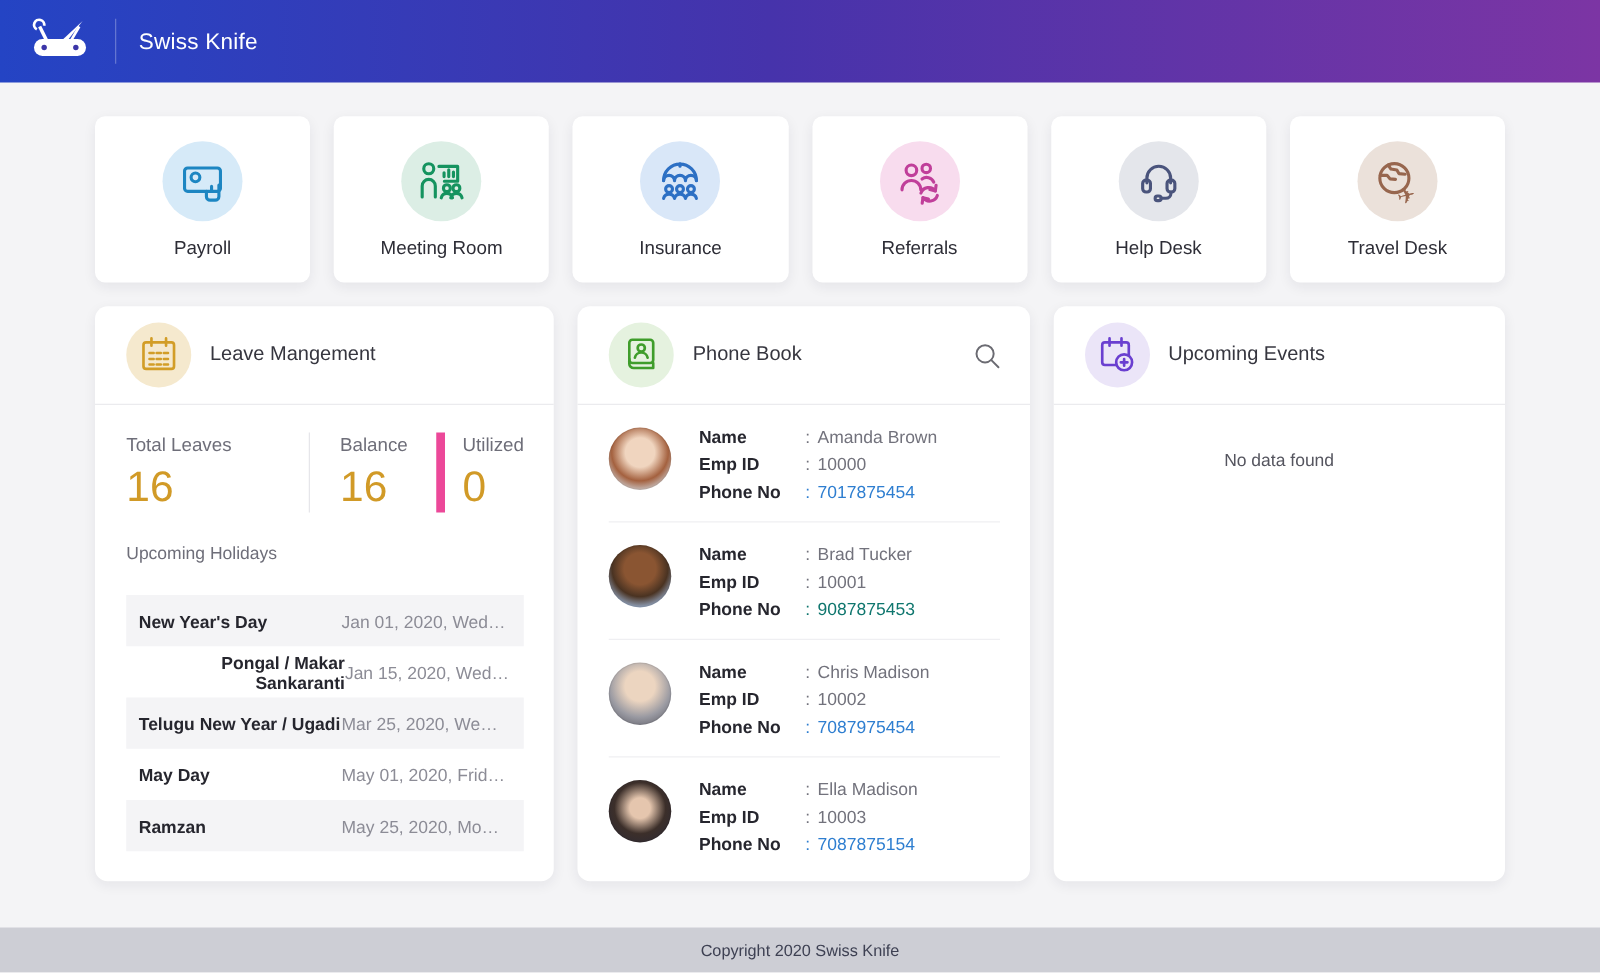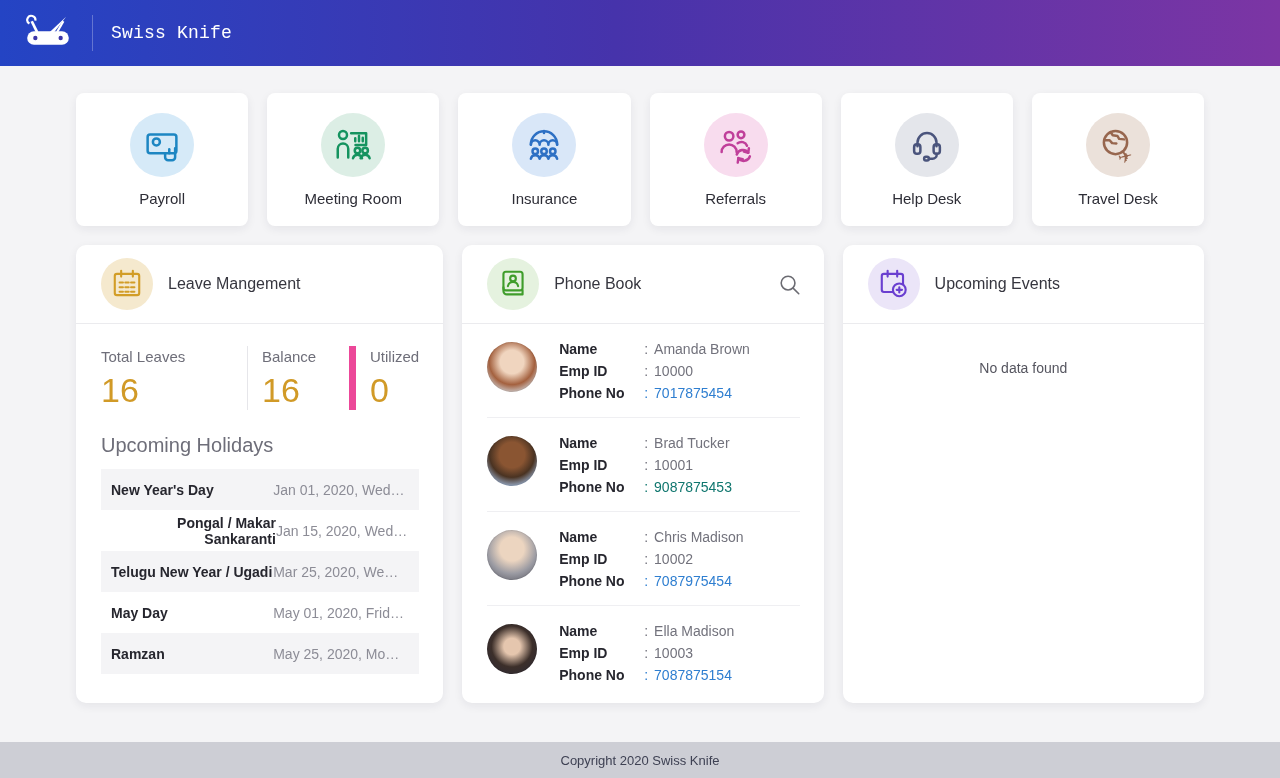--- a/index.html
+++ b/index.html
@@ -9,21 +9,20 @@
     background:#f4f4f6;
     display:flex; flex-direction:column;
     overflow:hidden;
   }
   
   .header {
     height:66px; flex:0 0 66px;
     background:linear-gradient(90deg,#2444c4 0%,#4633ab 48%,#7c35a4 100%);
     display:flex; align-items:flex-start; justify-content:space-between;
     position:relative;
-    font-family:Liberation Mono, monospace;
   }
   .brand { display:flex; align-items:center; padding-left:24px; height:100%; }
   .logo { display:flex; align-items:center; }
   .brand-divider { width:1px; height:36px; background:rgba(255,255,255,.28); margin:0 18px 0 20px; }
   .brand-title { color:#fff; font-size:18px; letter-spacing:.2px; }
   .user-area {
     position:relative; height:100%; display:flex; align-items:center;
     padding:0 16px 0 22px; gap:14px; cursor:pointer;
     background:rgba(22,6,50,.14); border-radius:0 0 10px 10px;
   }
@@ -65,25 +64,25 @@
     padding:0 22px 0 25px; border-bottom:1px solid #ebebee;
   }
   .panel-icon { width:52px; height:52px; border-radius:50%; display:flex; align-items:center; justify-content:center; flex:0 0 52px; }
   .panel-title { font-size:16px; color:#36363f; margin-left:15px; flex:1; }
   .search-btn { display:flex; align-items:center; cursor:pointer; }
 
   
   .stats { display:flex; padding:22px 24px 0 25px; }
   .stat { padding-top:2px; }
   .stat-1 { width:146px; }
-  .stat-2 { width:102px; border-left:1px solid #e6e6ea; padding-left:14px; }
+  .stat-2 { width:102px; border-left:1px solid #e6e6ea; padding-left:24px; }
   .stat-3 { flex:1; border-left:7px solid #ec4899; padding-left:14px; }
   .stat-label { font-size:15px; color:#6e6e79; }
   .stat-value { font-size:34px; margin-top:6px; font-weight:500; }
-  .holidays-title { font-size:20px; color:#6e6e79; margin:24px 24px 12px 25px; }
+  .holidays-title { font-size:14px; color:#6e6e79; margin:24px 24px 26px 25px; }
   .holiday-list { margin:0 24px 24px 25px; }
   .holiday-row {
     display:flex; align-items:center; justify-content:space-between;
     height:41px; padding:0 12px 0 10px; font-size:14px;
   }
   .holiday-row:nth-child(odd) { background:#f4f4f6; }
   .holiday-name { color:#26262e; font-weight:700;text-align:right; }
   .holiday-date { color:#8c8c96; width:134px; white-space:nowrap; }
 
   

